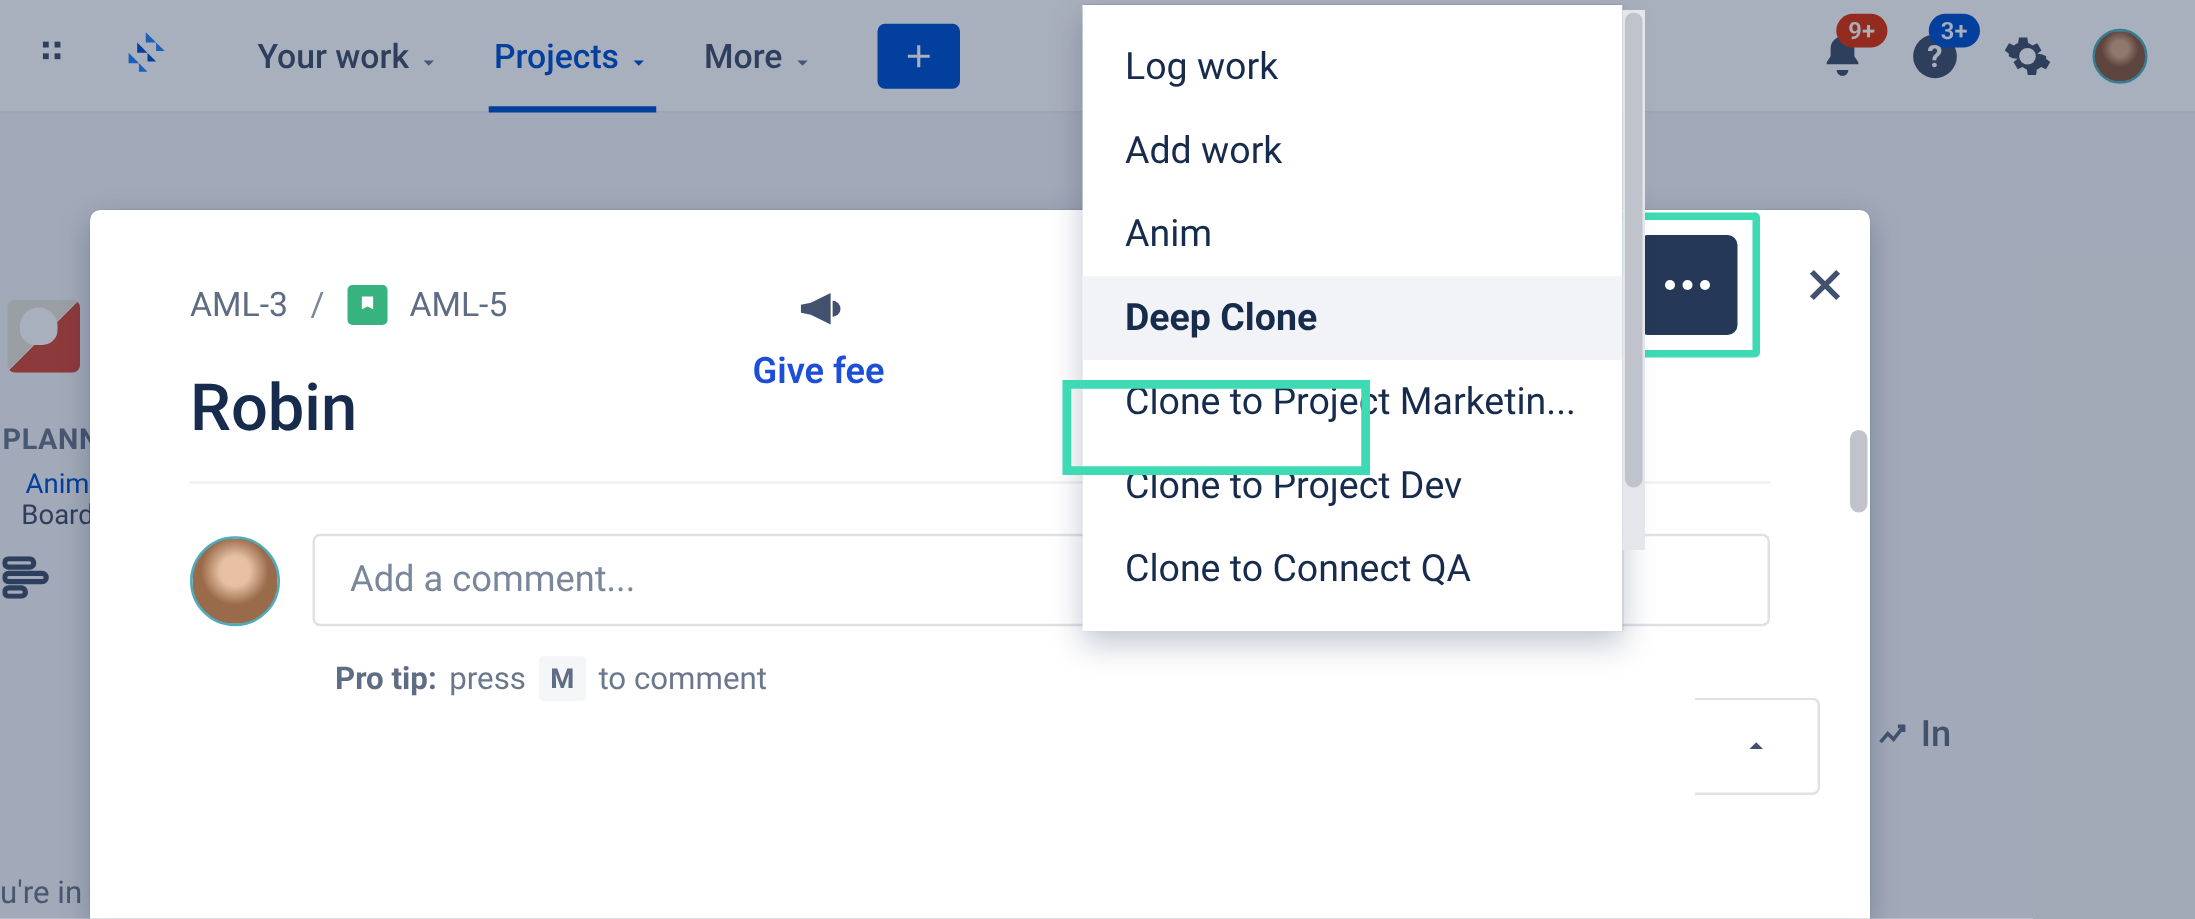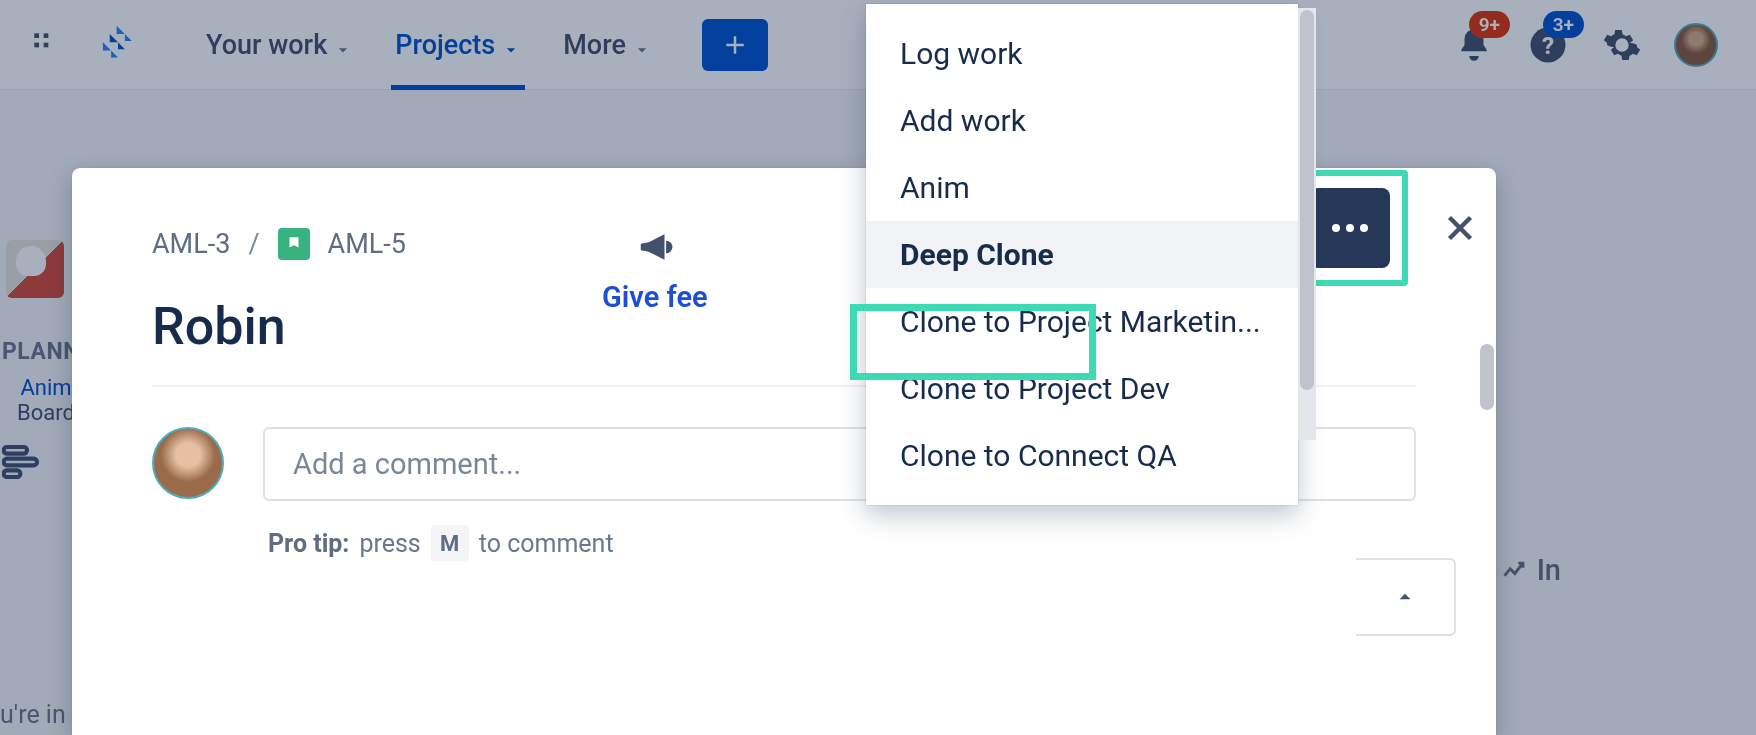--- a/index.html
+++ b/index.html
@@ -142,21 +142,21 @@
   }
 
   .issue-title {
     font-size:52px; font-weight:500; color:#172b4d;
     margin-top: 36px;
     padding-bottom: 28px;
     border-bottom: 2px solid #f0f1f4;
   }
 
   .comment-row {
-    display:flex; align-items:flex-start; gap:39px;
+    display:flex; align-items:flex-end; gap:26px;
     margin-top: 40px;
   }
   .commenter-avatar {
     width:72px; height:72px; border-radius:50%;
     background: radial-gradient(circle at 50% 38%, #e7c0a4 22%, #9a6b4b 50%);
     border:2px solid #4fadbb;
   }
   .comment-input {
     flex:1; height:74px;
     border:2px solid #dfe1e6; border-radius:6px;
@@ -207,21 +207,21 @@
     width:100px; height:78px;
     border:2px solid #dfe1e6; border-left:none;
     border-radius: 0 6px 6px 0;
     display:flex; align-items:center; justify-content:center;
     cursor:pointer;
     background:#fff;
   }
 
   .right-peek {
     position:absolute;
-    right: 195px; top: 540px;
+    right: 195px; top: 558px;
     width:60px; height:60px;
     display:flex; align-items:center; gap:8px;
     font-size:29px; font-weight:500; color:#42526e;
   }
 
   .bottom-text {
     position:absolute; left:0; bottom:6px;
     font-size:25px; color:#6b778c;
   }
 

